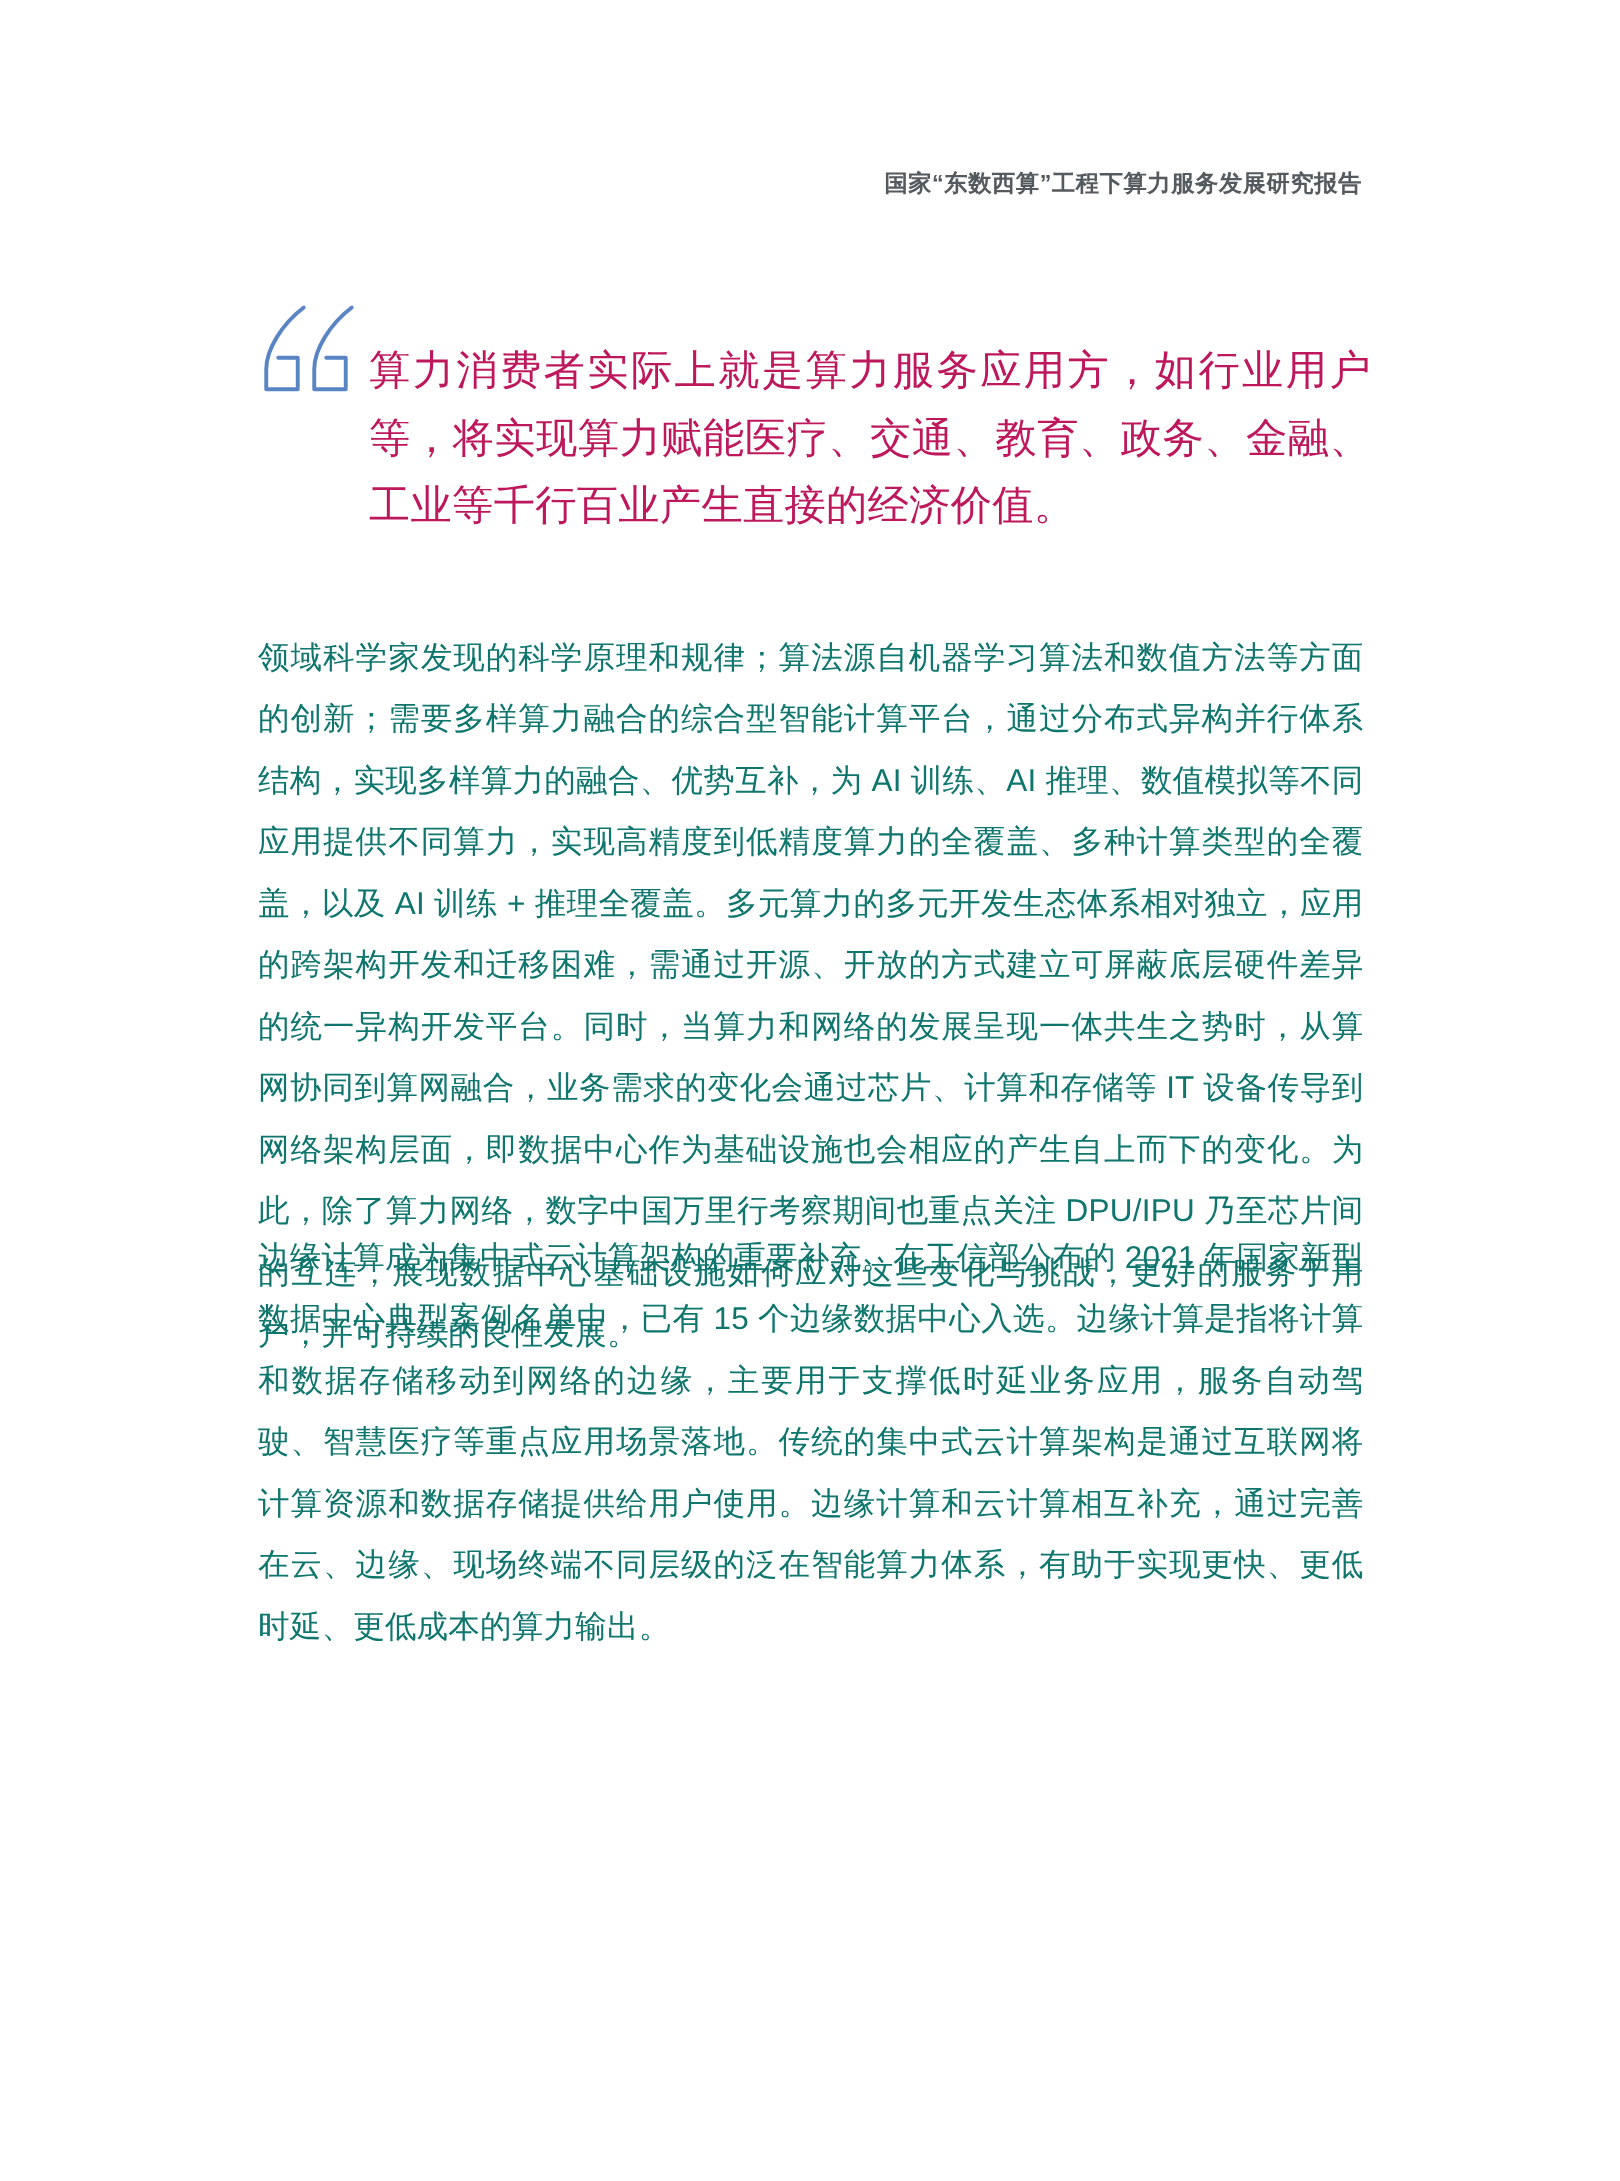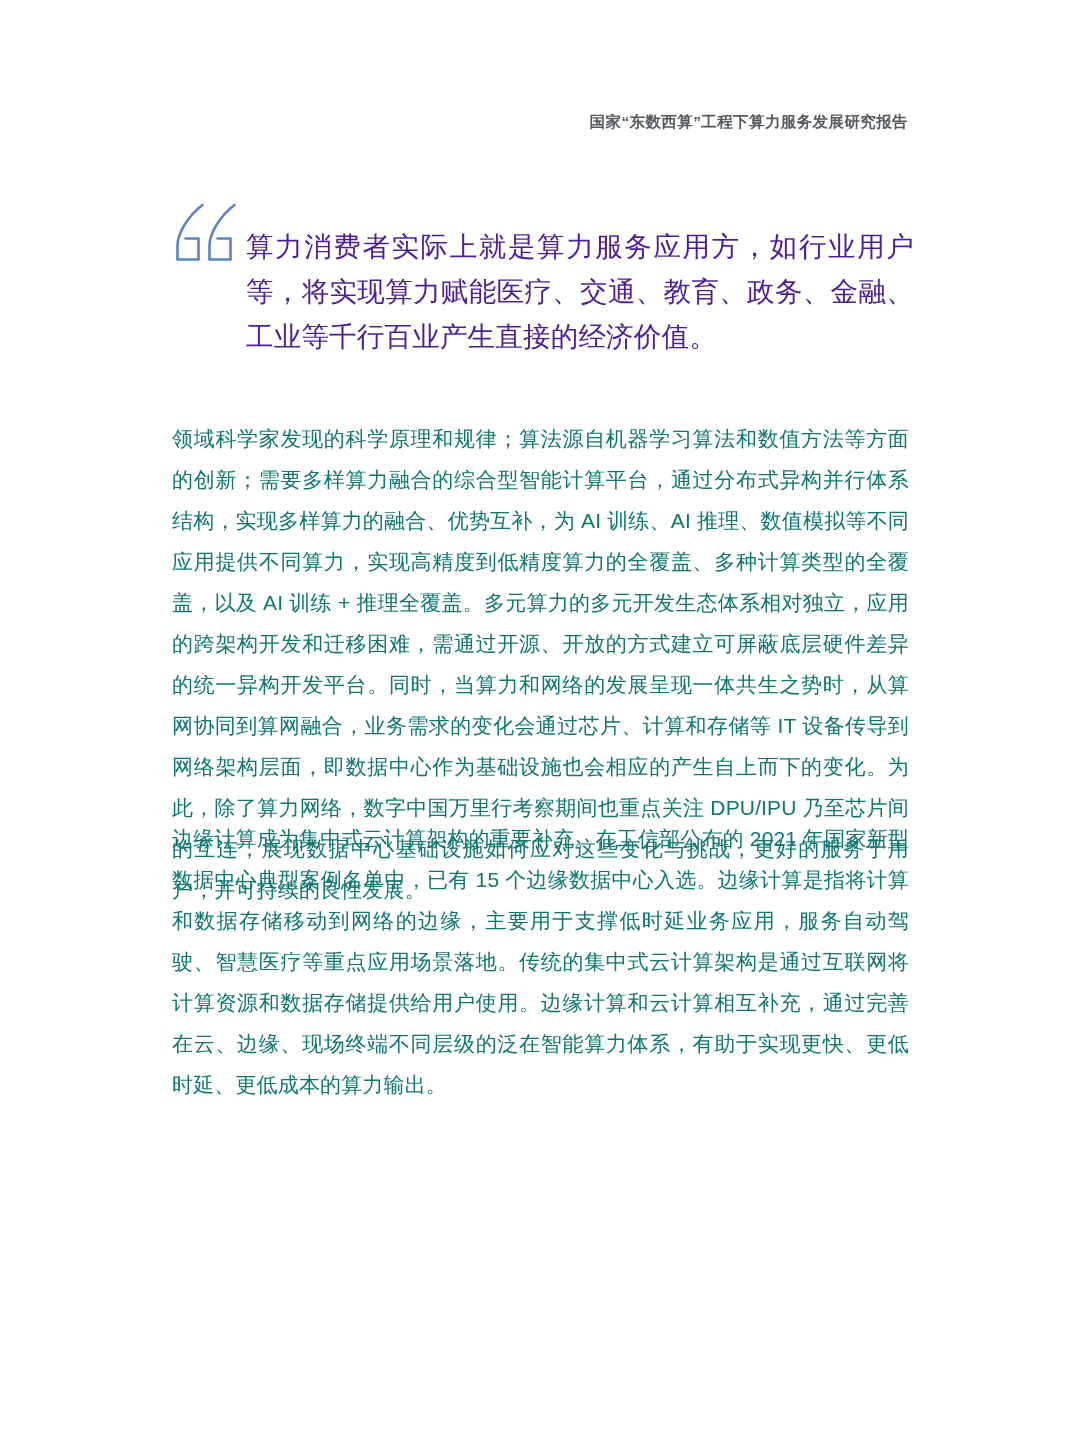--- a/index.html
+++ b/index.html
@@ -48,21 +48,21 @@
     flex: 0 0 auto;
     width: 74px;
     padding-top: 4px;
     line-height: 0;
   }
   .quote-mark svg {
     display: block;
   }
   .quote-text {
     flex: 1 1 auto;
-    color: #4c1d95;
+    color: #be185d;
     font-size: 27.5px;
     line-height: 45px;
     font-weight: 500;
     letter-spacing: 0.2px;
     padding-top: 26px;
     text-align: justify;
     text-justify: inter-ideograph;
   }
 
   

